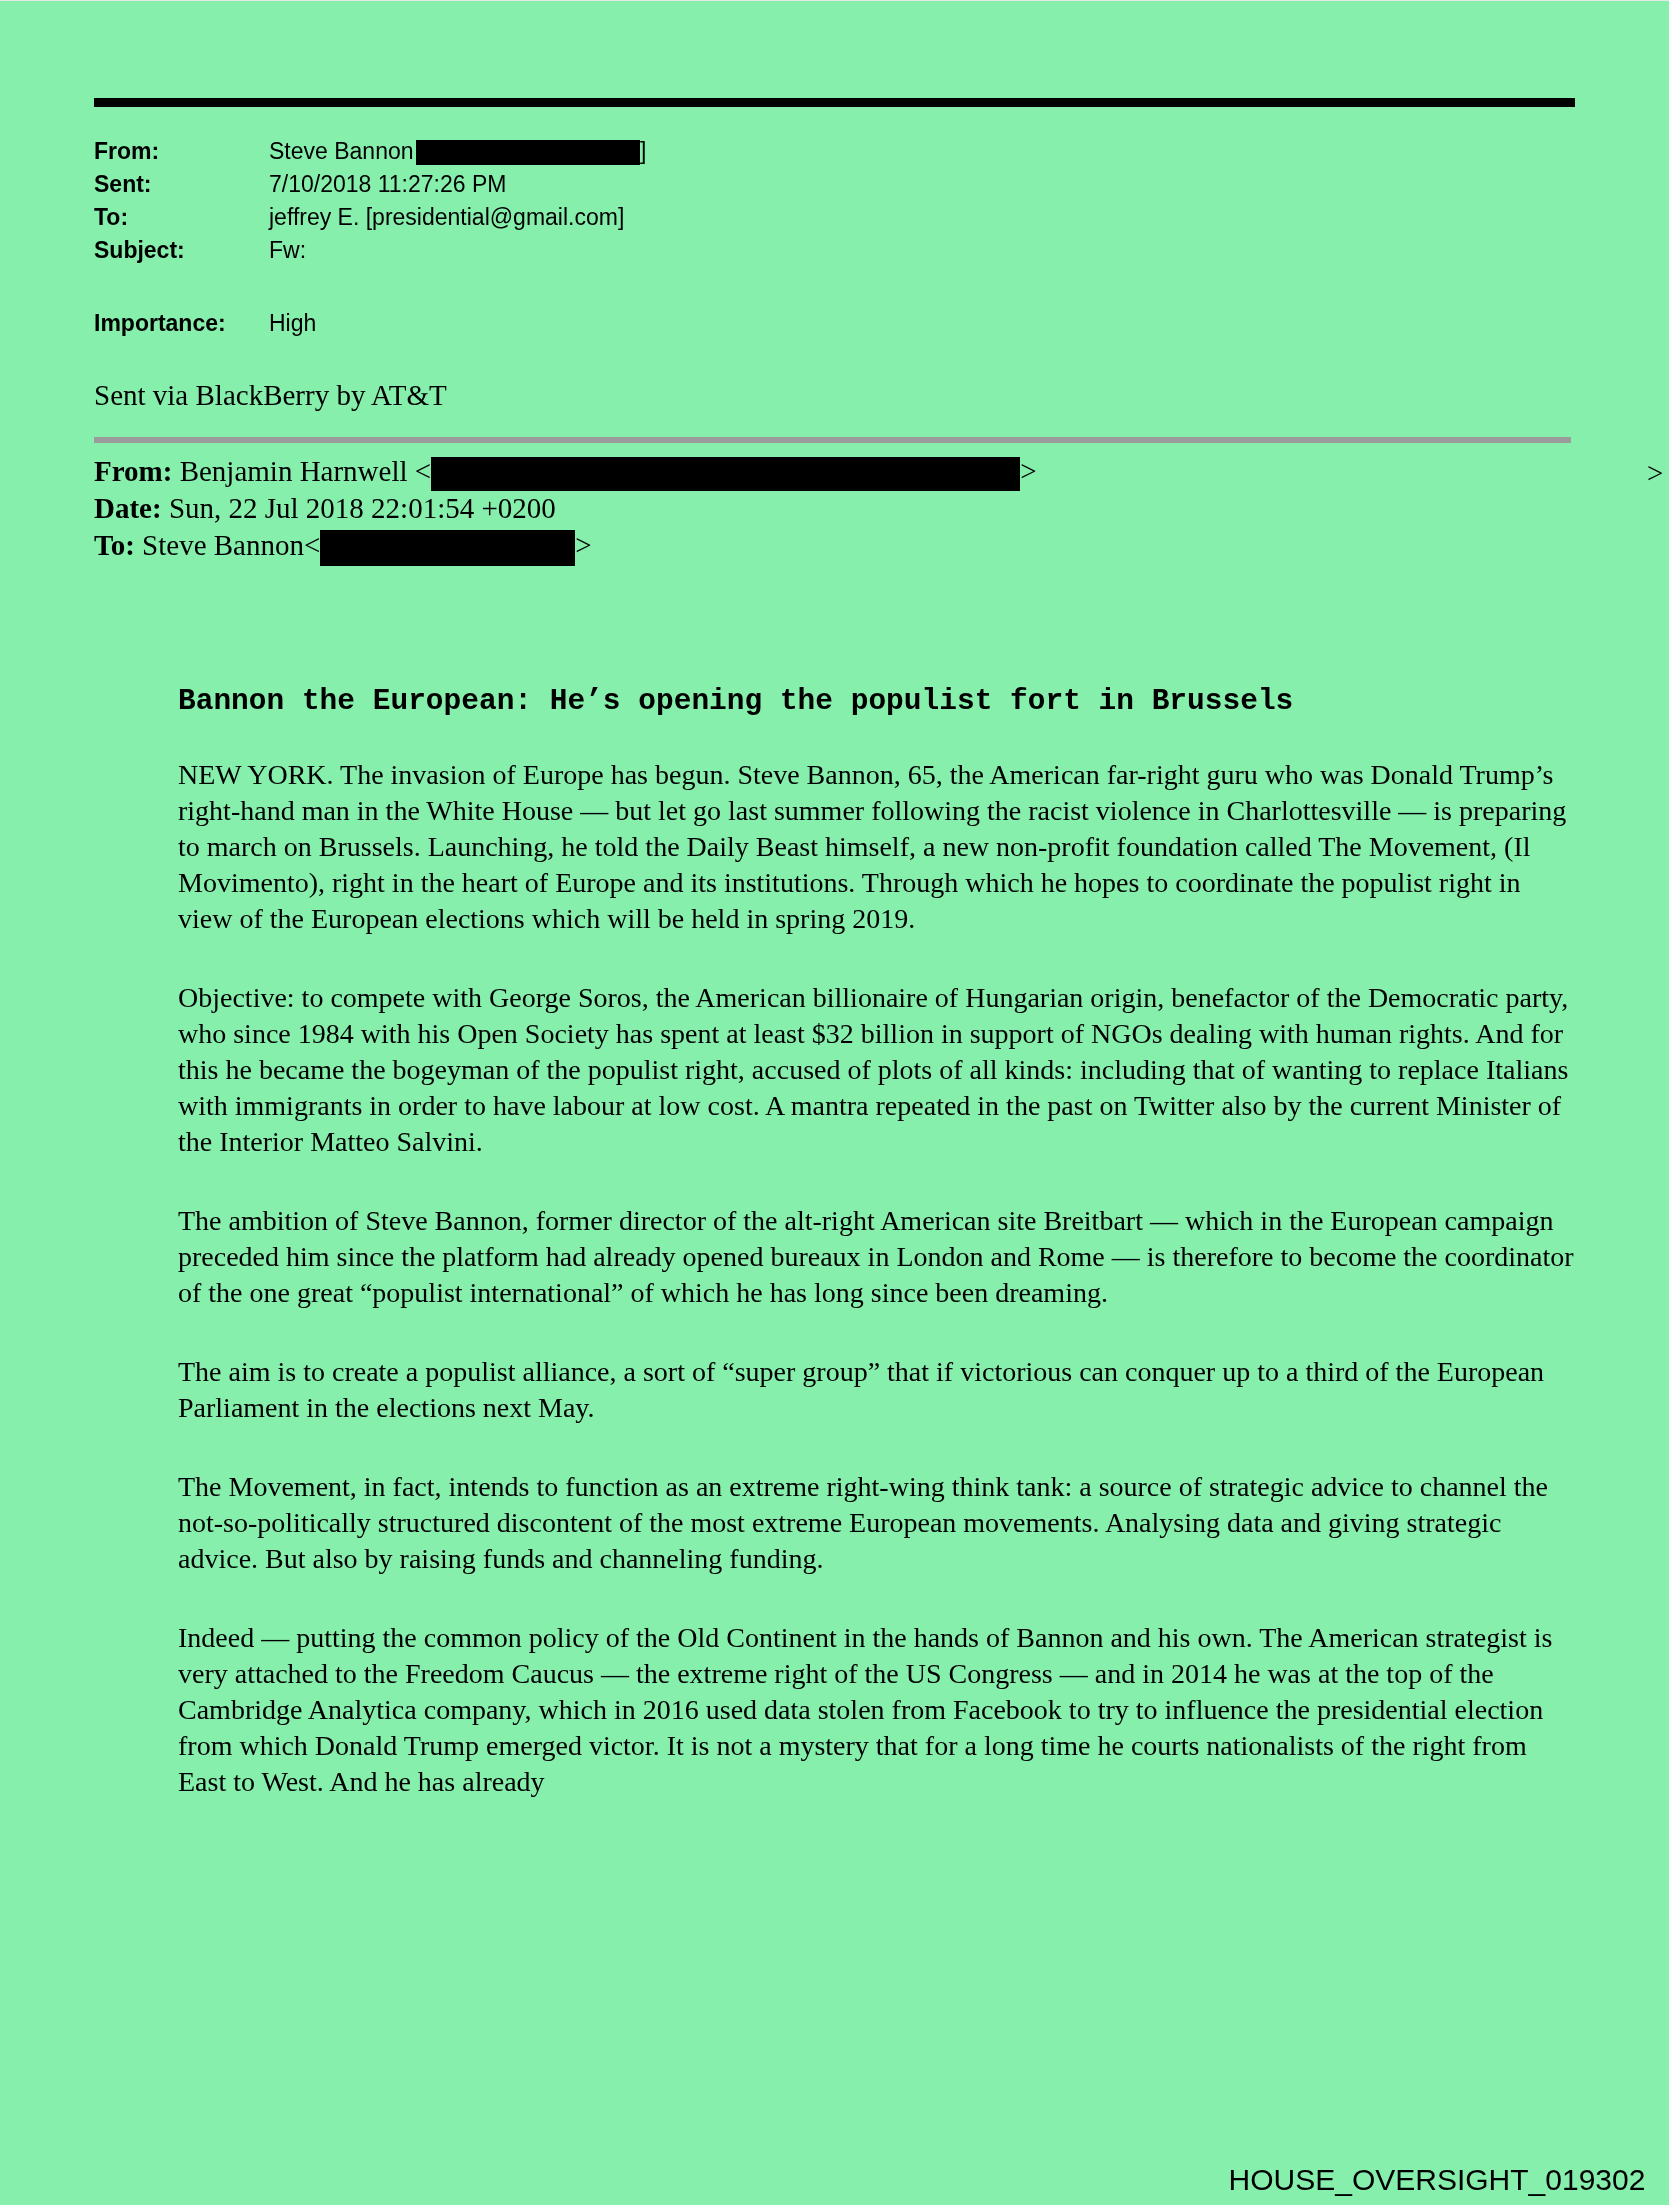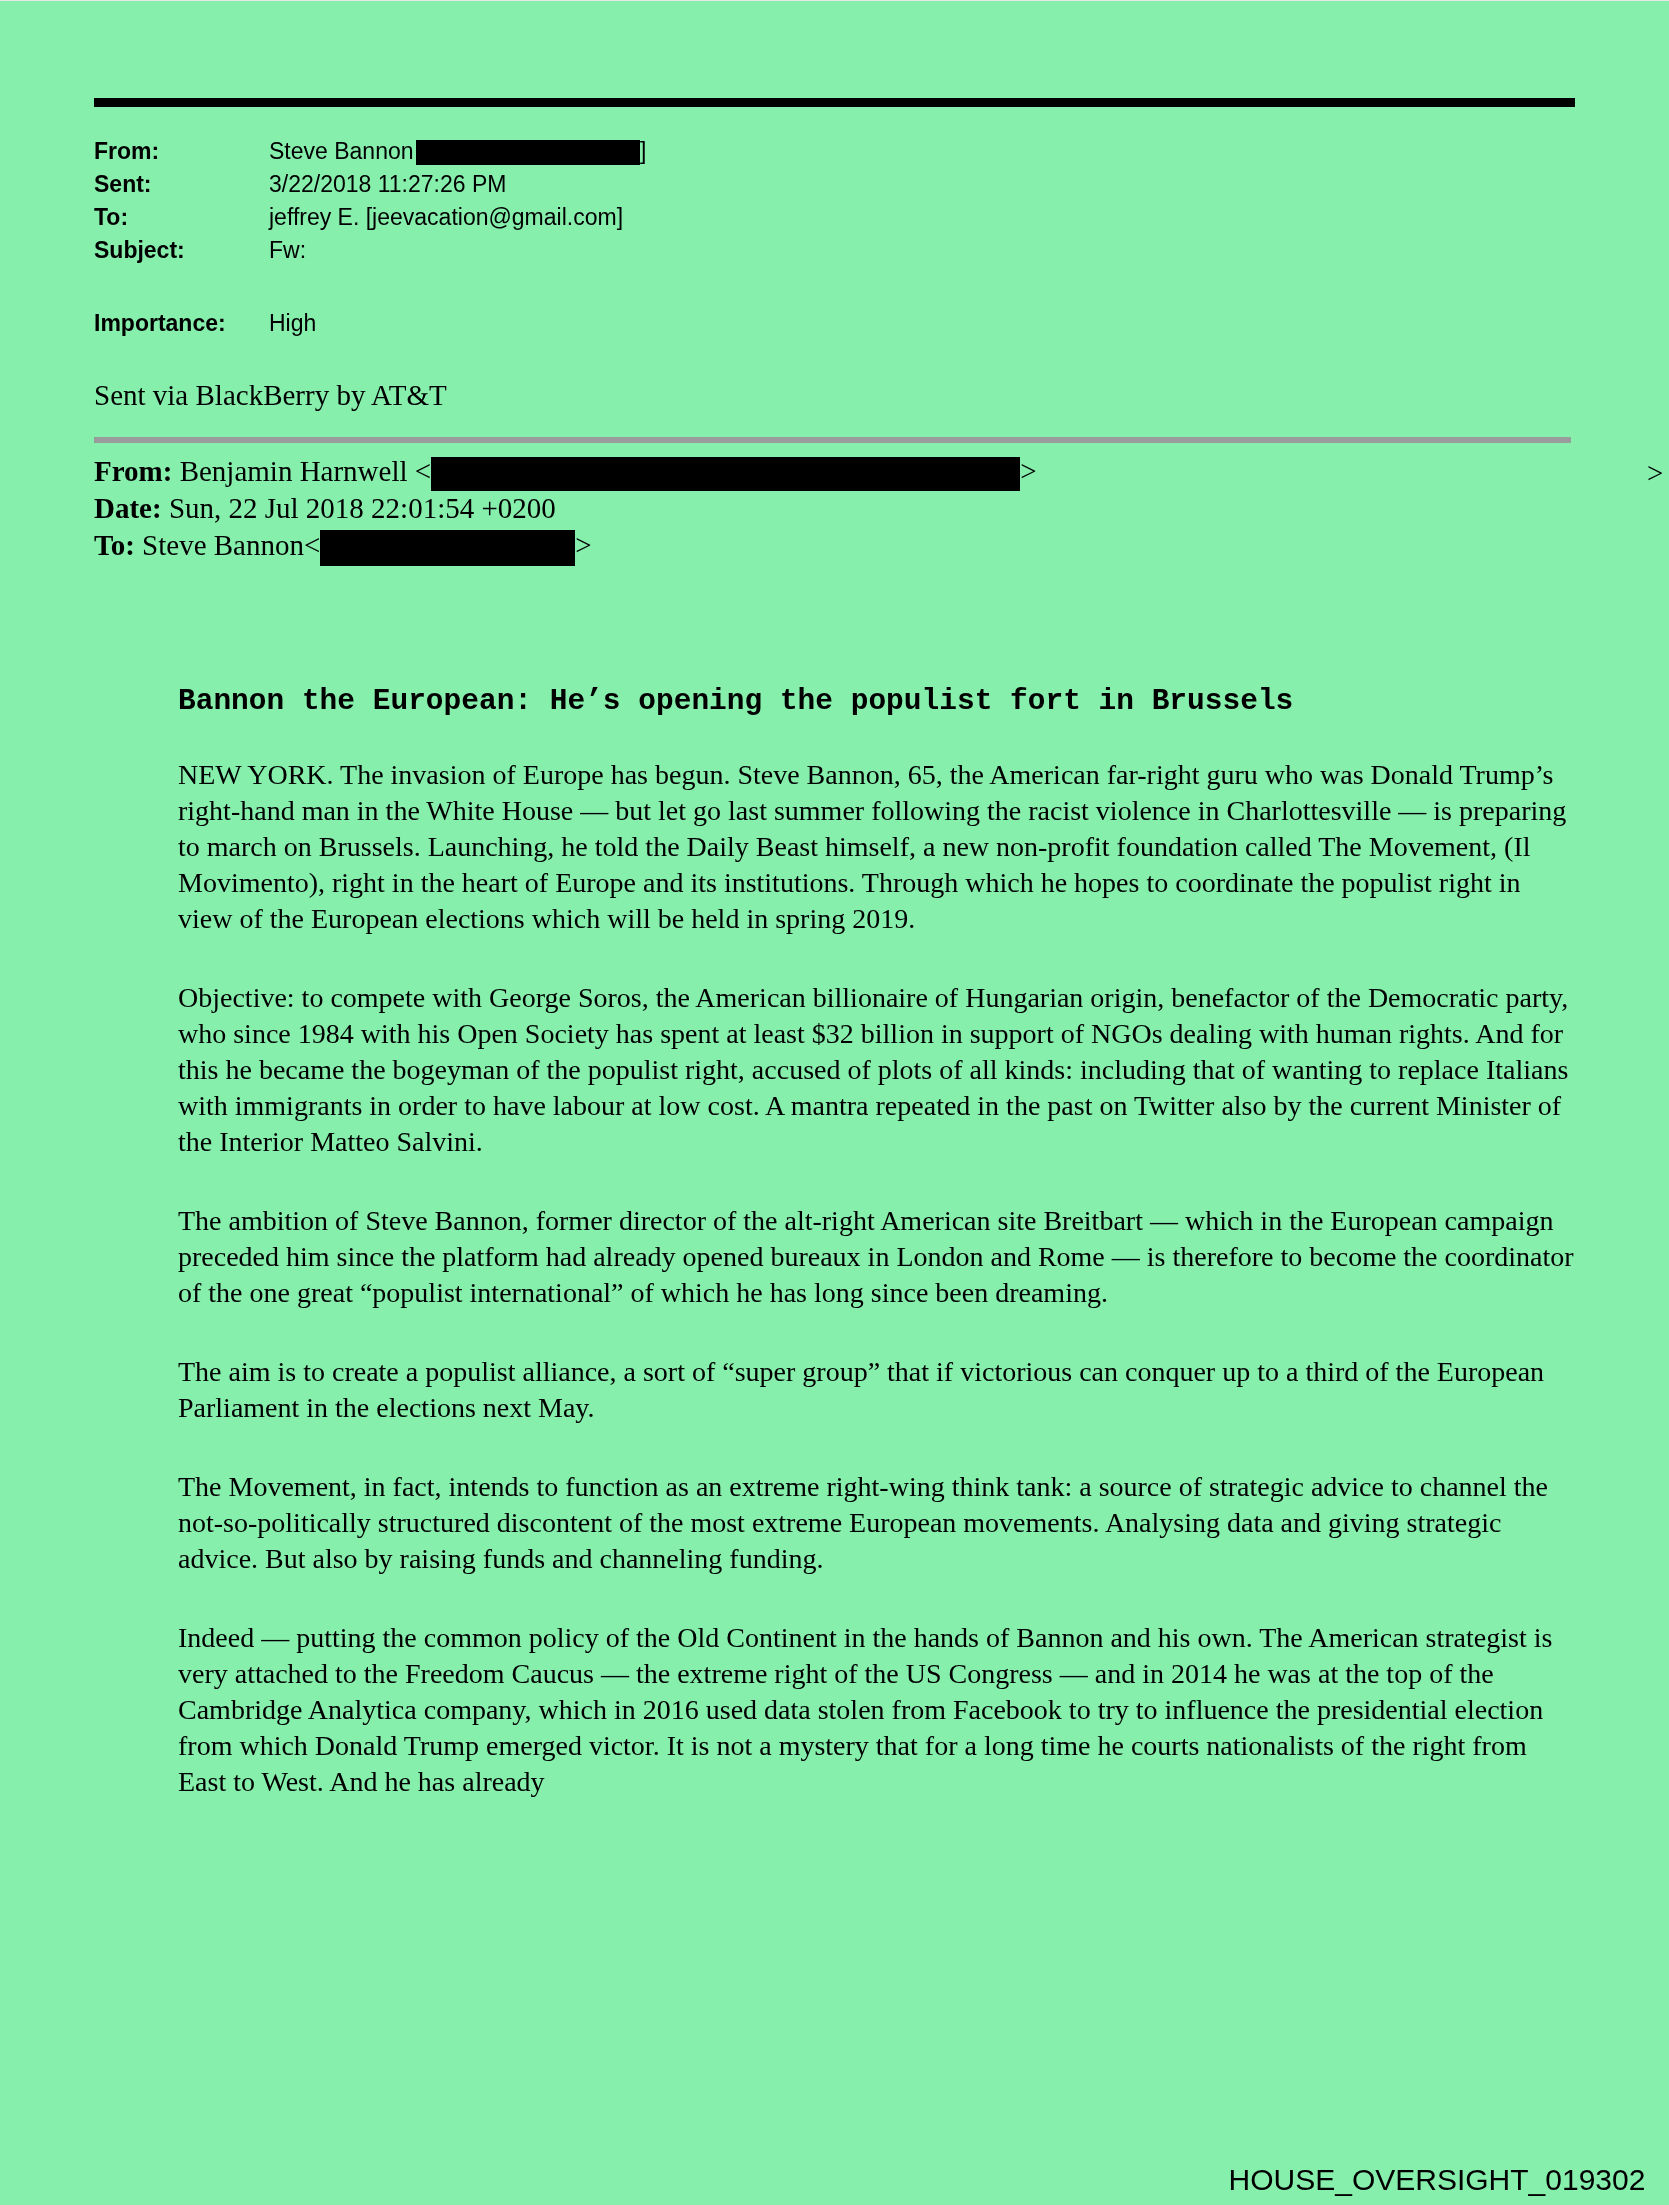--- a/index.html
+++ b/index.html
@@ -65,24 +65,24 @@
 
 <div class="page">
 
   <div class="topbar"></div>
 
   <div class="hdr">
     <div class="hrow">
       <span class="lbl">From:</span><span>Steve Bannon</span><span class="redact redact-hdr"></span><span>]</span>
     </div>
     <div class="hrow">
-      <span class="lbl">Sent:</span><span>3/22/2018 11:27:26 PM</span>
+      <span class="lbl">Sent:</span><span>7/10/2018 11:27:26 PM</span>
     </div>
     <div class="hrow">
-      <span class="lbl">To:</span><span>jeffrey E. [jeevacation@gmail.com]</span>
+      <span class="lbl">To:</span><span>jeffrey E. [presidential@gmail.com]</span>
     </div>
     <div class="hrow">
       <span class="lbl">Subject:</span><span>Fw:</span>
     </div>
   </div>
 
   <div class="hdr hdr-importance">
     <div class="hrow">
       <span class="lbl">Importance:</span><span>High</span>
     </div>

